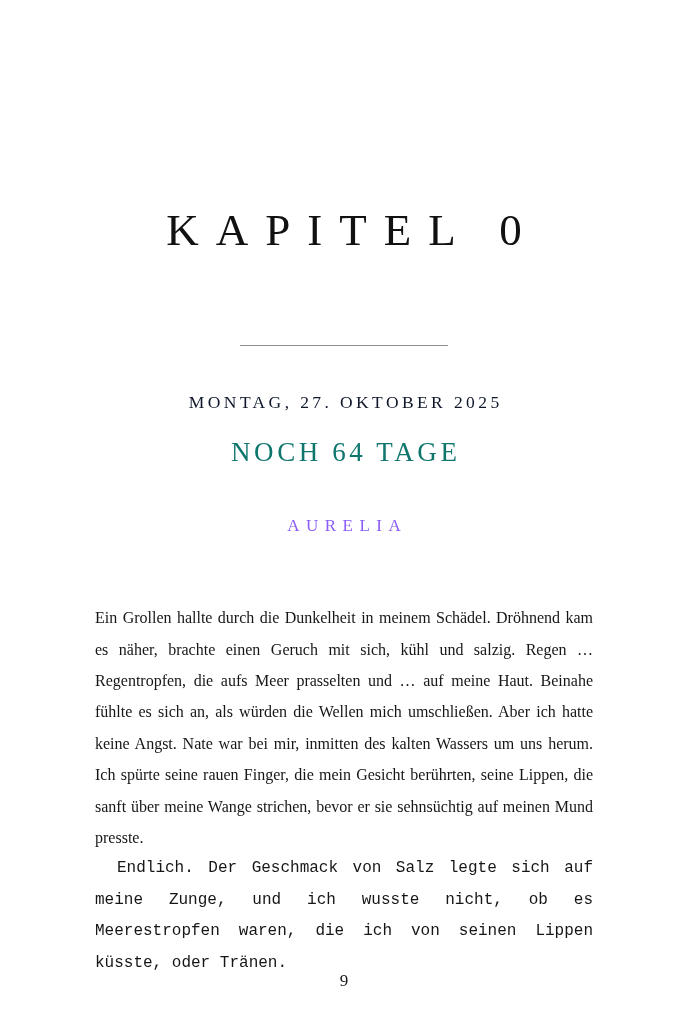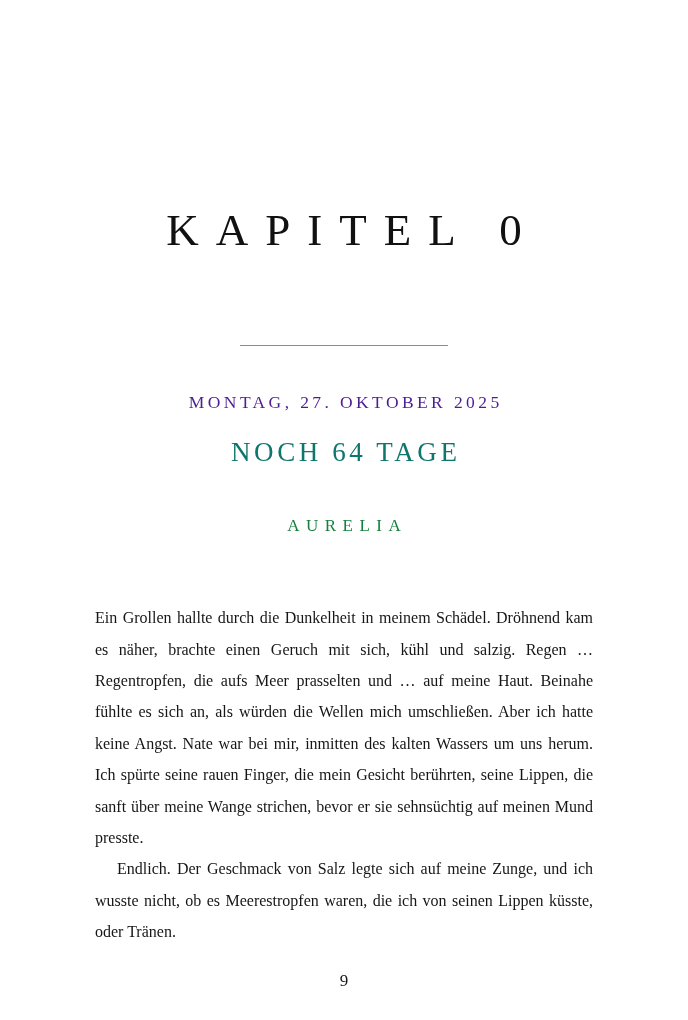--- a/index.html
+++ b/index.html
@@ -41,58 +41,59 @@
     width: 208px;
     height: 1px;
     background: #8d8d8d;
   }
   .date-line {
     margin-top: 46px;
     font-family: "Liberation Serif", serif;
     font-size: 17.5px;
     letter-spacing: 3.4px;
     text-indent: 3.4px;
-    color: #4c1d95;
+    color: #0f172a;
     white-space: nowrap;
   }
   .countdown-line {
     margin-top: 24px;
     font-family: "Liberation Serif", serif;
     font-size: 27px;
     letter-spacing: 3.6px;
     text-indent: 3.6px;
     color: #0f766e;
     white-space: nowrap;
   }
   .pov-name {
     margin-top: 48px;
     font-family: "Liberation Serif", serif;
     font-size: 17px;
     letter-spacing: 6.5px;
     text-indent: 6.5px;
-    color: #15803d;
+    color: #8b5cf6;
     white-space: nowrap;
   }
   .body-text {
     margin-top: 66px;
     width: 498px;
     align-self: center;
     font-family: "Liberation Serif", serif;
     font-size: 16px;
     line-height: 31.4px;
     color: #161616;
     text-align: justify;
     text-justify: inter-word;
     hyphens: none;
   }
   .body-text p {
     margin: 0;
   }
   .body-text p + p {
     text-indent: 22px;
+    font-family: Liberation Mono, monospace;
   }
   .page-number {
     position: absolute;
     left: 0;
     right: 0;
     top: 931px;
     text-align: center;
     font-family: "Liberation Serif", serif;
     font-size: 17px;
     color: #1a1a1a;

